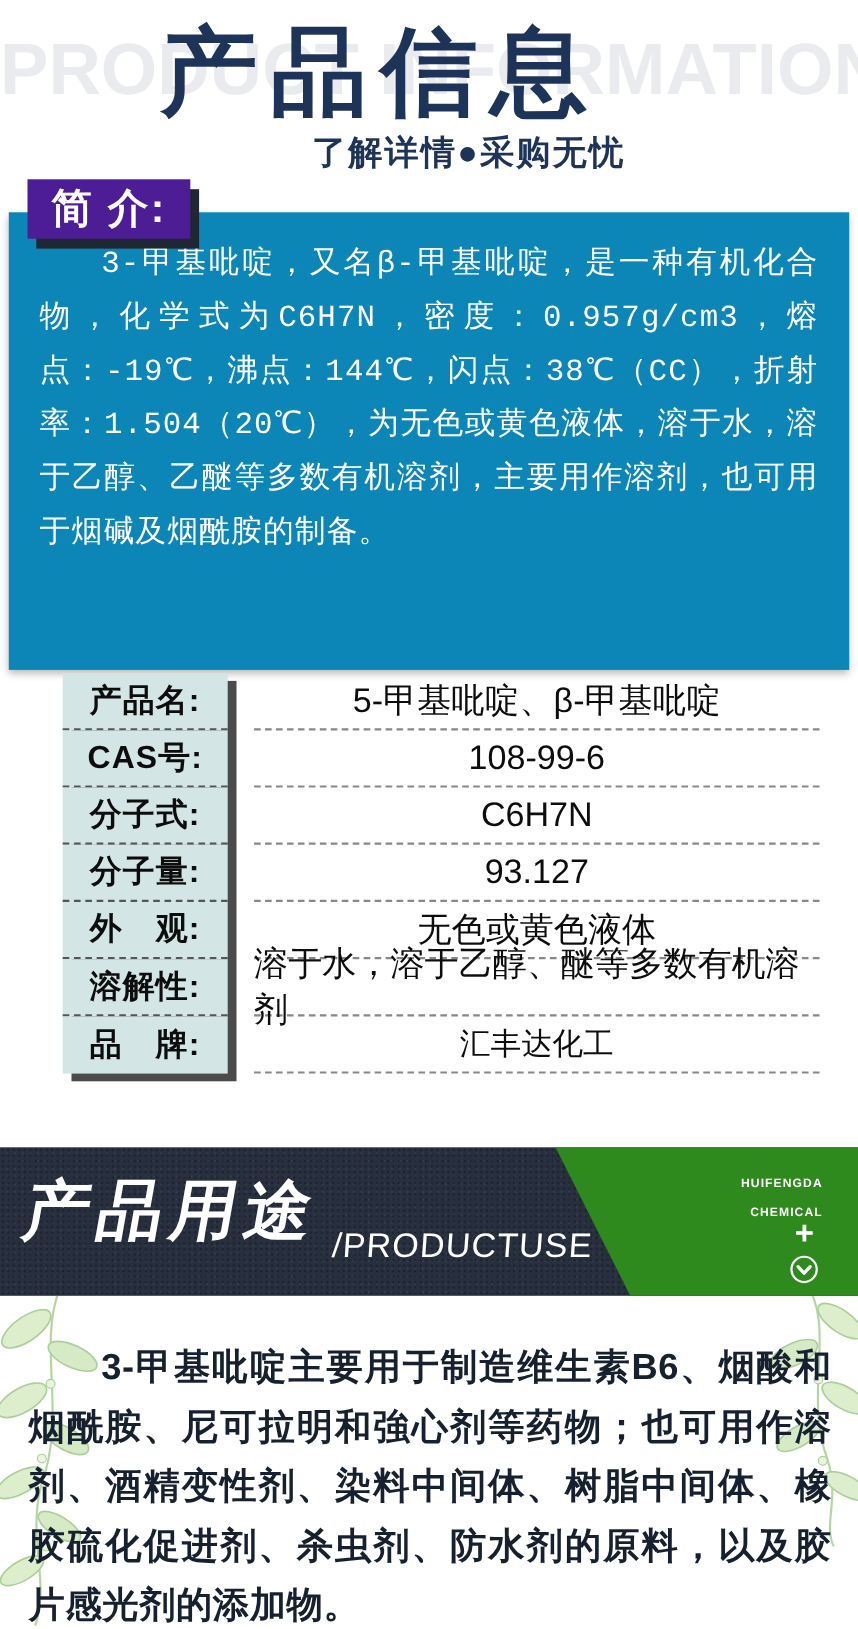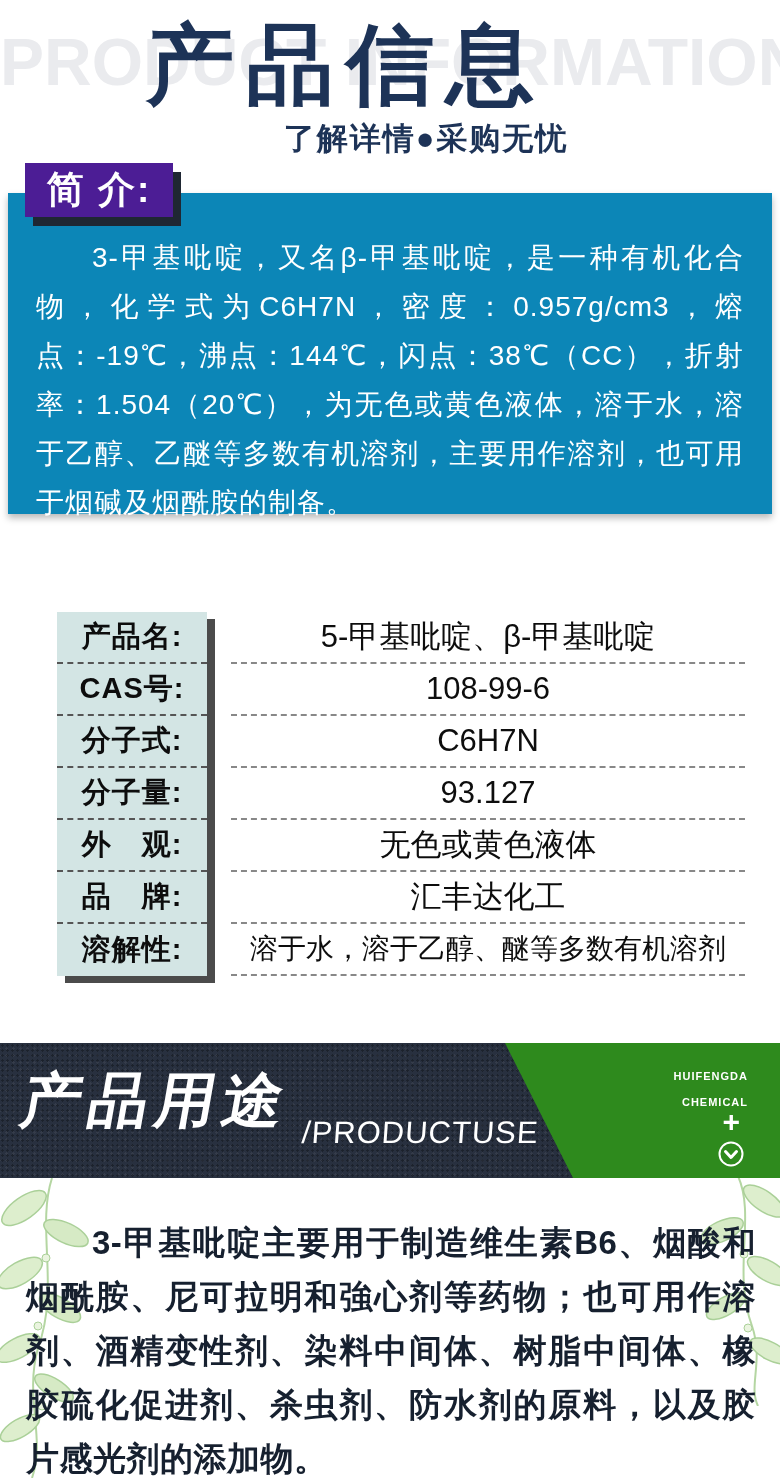--- a/index.html
+++ b/index.html
@@ -16,23 +16,23 @@
   .page-title{
     position:absolute;top:6px;left:0;width:692px;text-align:center;
     font-size:88px;font-weight:bold;color:#1d3357;letter-spacing:12px;z-index:2;
   }
   .page-subtitle{
     position:absolute;top:118px;left:0;width:780px;text-align:center;
     font-size:31px;font-weight:bold;color:#1d3357;letter-spacing:2px;z-index:2;margin-left:36px;
   }
   
   .intro-box{
-    position:absolute;top:193px;left:8px;width:764px;height:321px;
+    position:absolute;top:193px;left:8px;width:764px;height:416px;
     background:#0c86b7;box-shadow:0 4px 7px rgba(0,0,0,.28);z-index:3;
-    box-sizing:border-box;padding:40px 28px 0 28px;
+    box-sizing:border-box;padding:23px 28px 0 28px;font-family:Liberation Mono, monospace;
   }
   .intro-body{
     color:#ffffff;font-size:28px;line-height:49px;text-align:justify;
     text-indent:2em;letter-spacing:1px;
   }
   .intro-label-shadow{
     position:absolute;top:172px;left:33px;width:148px;height:54px;
     background:#1f2733;z-index:4;
   }
   .intro-label{
@@ -137,26 +137,26 @@
       </div>
       <div class="spec-row">
         <div class="spec-label">分子量:</div>
         <div class="spec-value">93.127</div>
       </div>
       <div class="spec-row">
         <div class="spec-label">外　观:</div>
         <div class="spec-value">无色或黄色液体</div>
       </div>
       <div class="spec-row">
+        <div class="spec-label">溶解性:</div>
+        <div class="spec-value">溶于水，溶于乙醇、醚等多数有机溶剂</div>
+      </div>
+      <div class="spec-row">
         <div class="spec-label">品　牌:</div>
         <div class="spec-value">汇丰达化工</div>
-      </div>
-      <div class="spec-row">
-        <div class="spec-label">溶解性:</div>
-        <div class="spec-value">溶于水，溶于乙醇、醚等多数有机溶剂</div>
       </div>
     </div>
   </div>
 
   <div class="usage-banner">
     <div class="banner-green"></div>
     <div class="banner-title">产品用途</div>
     <div class="banner-subtitle">/PRODUCTUSE</div>
     <div class="brand">
       <div>HUIFENGDA</div>

